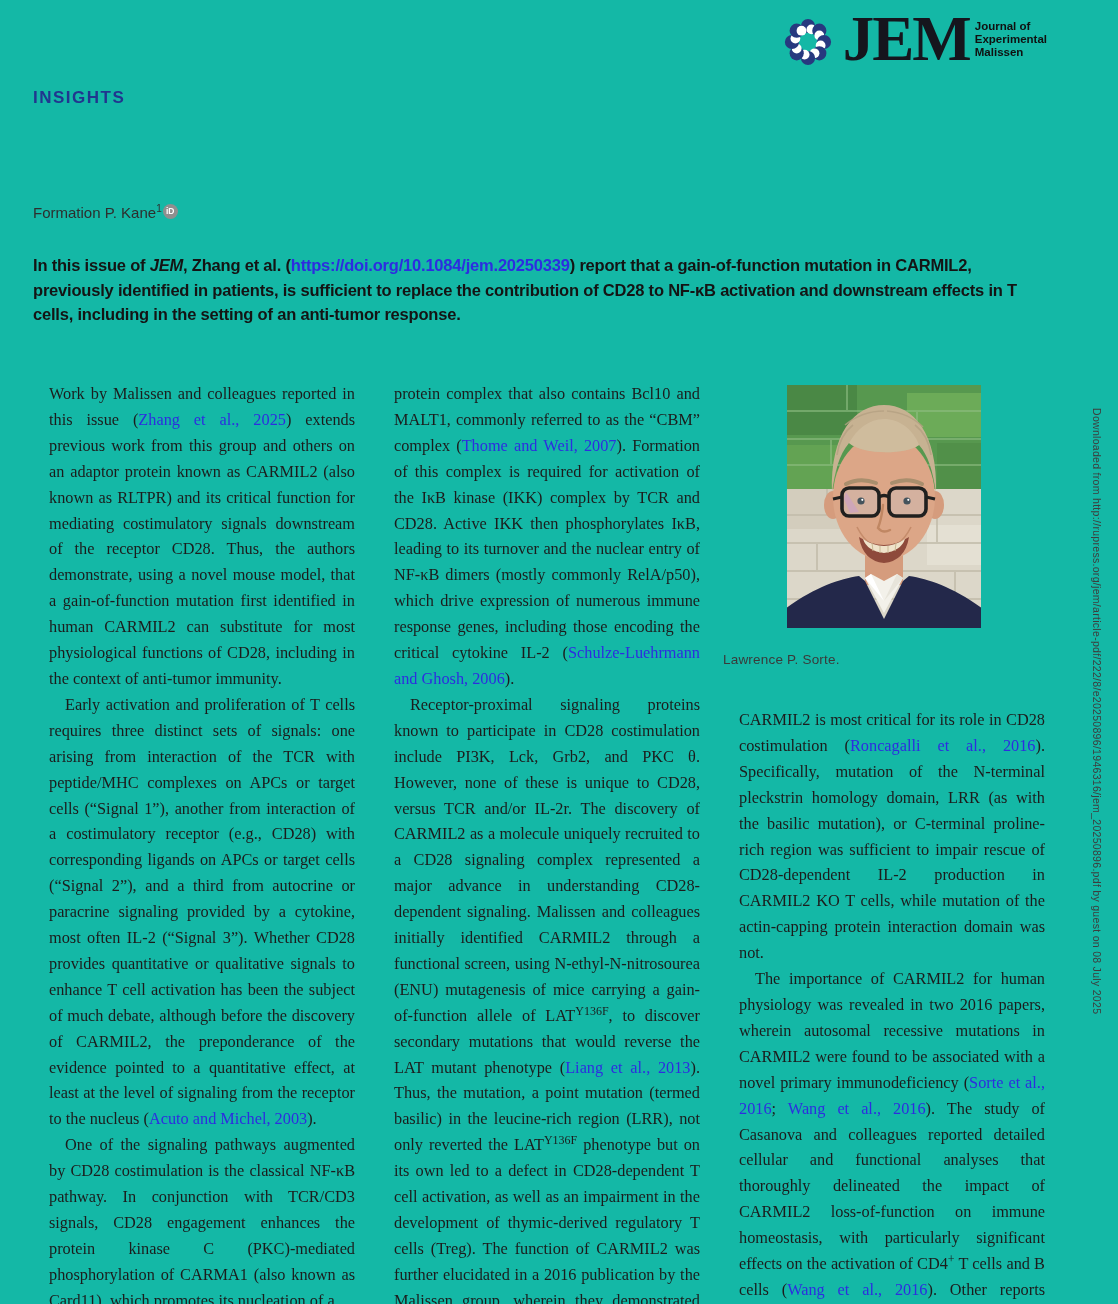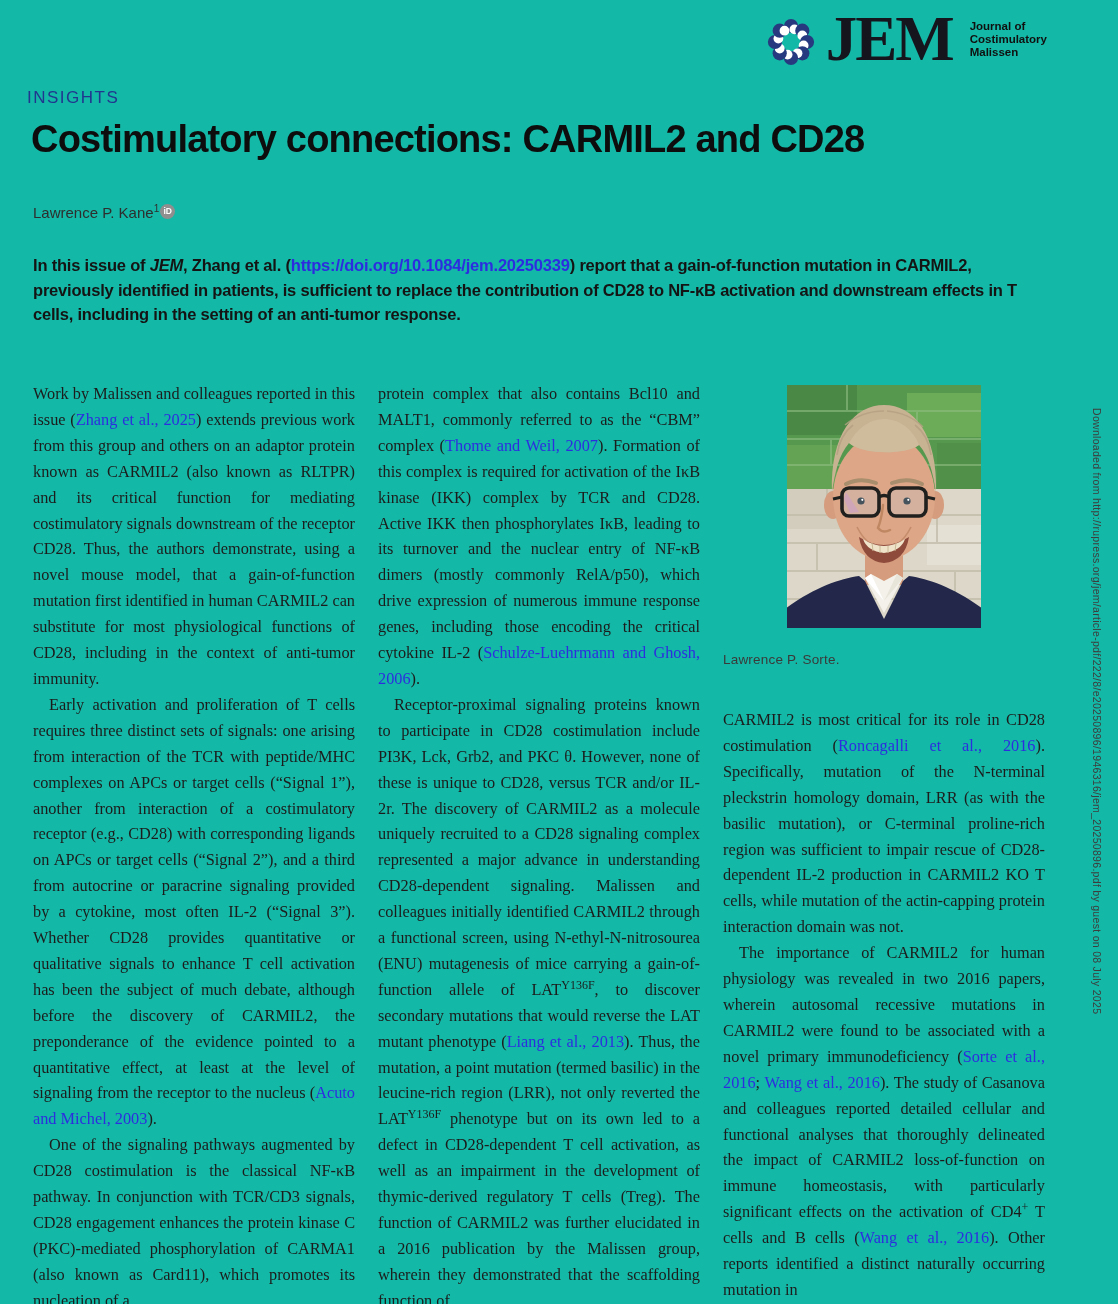--- a/index.html
+++ b/index.html
@@ -10,27 +10,27 @@
     font-family:"Liberation Sans", sans-serif; color:#222;
   }
   
   .masthead { position:absolute; top:8px; right:71px; display:flex; align-items:center; }
   .logo-icon { width:50px; height:52px; margin-right:10px; margin-top:4px; }
   .logo-jem {
     font-family:"Liberation Serif", serif; font-weight:bold;
     font-size:63px; letter-spacing:-2px; color:#15151d; line-height:1;
   }
   .logo-sub {
-    margin-left:17px; font-size:11.5px; font-weight:bold; color:#101010;
+    margin-left:5px; font-size:11.5px; font-weight:bold; color:#101010;
     line-height:13px; letter-spacing:0;
   }
   
   .kicker {
-    position:absolute; left:27px; top:88px;
-    font-size:17px; font-weight:normal; letter-spacing:1.5px; color:#21368f;
+    position:absolute; left:33px; top:88px;
+    font-size:17px; font-weight:bold; letter-spacing:1.5px; color:#21368f;
   }
   .title {
     position:absolute; left:31px; top:118px; width:1000px;
     font-size:38px; font-weight:bold; letter-spacing:-0.8px; color:#0d0d0d;
   }
   .author-line { position:absolute; left:33px; top:203px; font-size:15px; color:#2e2e2e; }
   .author-line sup { font-size:10px; vertical-align:super; }
   .orcid {
     display:inline-block; width:15px; height:15px; border-radius:50%;
     background:#8f8f8f; color:#fff; font-size:8.5px; font-weight:bold;
@@ -46,21 +46,21 @@
   .link { color:#2d2de0; cursor:pointer;text-align:center; }
   
   .body-columns {
     position:absolute; left:33px; top:381px; width:1013px;
     display:flex; gap:23px;
   }
   .col { width:322px; }
   .body-p {
     font-family:"Liberation Serif", serif;
     font-size:16.3px; line-height:25.9px; color:#1c1c1c;
-    text-align:justify; hyphens:auto; -webkit-hyphens:auto;
+    text-align:justify; hyphens:auto;margin-left:16px; -webkit-hyphens:auto;
   }
   .body-p.indent { text-indent:16px; }
   .body-p sup { font-size:12px; line-height:0; vertical-align:super; }
   
   .portrait-wrap { width:322px; }
   .portrait { display:block; margin:4px auto 0 auto; width:194px; height:243px; }
   .caption { margin:24px 0 40px 0; font-size:13.5px; color:#3a3a3a; letter-spacing:0.2px; }
   
   .watermark {
     position:absolute; left:1091px; top:408px;
@@ -109,30 +109,29 @@
           <g transform="rotate(315)">
             <circle cx="0" cy="-16" r="7.1" fill="#27397f"></circle>
               <circle cx="3.4" cy="-12.6" r="4.9" fill="#ffffff"></circle>
           </g>
         </g>
       </g>
     </svg>
     <div class="logo-jem">JEM</div>
     <div class="logo-sub">
       <div>Journal of</div>
-      <div>Costimulatory</div>
+      <div>Experimental</div>
       <div>Malissen</div>
     </div>
   </div>
 
   <div class="kicker">INSIGHTS</div>
-  <h1 class="title">Costimulatory connections: CARMIL2 and CD28</h1>
 
   <div class="author-line">
-    <span>Lawrence P. Kane</span><sup>1</sup><span class="orcid">iD</span>
+    <span>Formation P. Kane</span><sup>1</sup><span class="orcid">iD</span>
   </div>
 
   <p class="abstract"><span>In this issue of </span><span class="it">JEM</span><span>, Zhang et al. (</span><span class="link">https://doi.org/10.1084/jem.20250339</span><span>) report that a gain-of-function mutation in CARMIL2, previously identified in patients, is sufficient to replace the contribution of CD28 to NF-κB activation and downstream effects in T cells, including in the setting of an anti-tumor response.</span></p>
 
   <div class="body-columns">
     <div class="col">
         <p class="body-p"><span>Work by Malissen and colleagues reported in this issue (</span><span class="link">Zhang et al., 2025</span><span>) extends previous work from this group and others on an adaptor protein known as CARMIL2 (also known as RLTPR) and its critical function for mediating costimulatory signals downstream of the receptor CD28. Thus, the authors demonstrate, using a novel mouse model, that a gain-of-function mutation first identified in human CARMIL2 can substitute for most physiological functions of CD28, including in the context of anti-tumor immunity.</span></p>
         <p class="body-p indent"><span>Early activation and proliferation of T cells requires three distinct sets of signals: one arising from interaction of the TCR with peptide/MHC complexes on APCs or target cells (“Signal 1”), another from interaction of a costimulatory receptor (e.g., CD28) with corresponding ligands on APCs or target cells (“Signal 2”), and a third from autocrine or paracrine signaling provided by a cytokine, most often IL-2 (“Signal 3”). Whether CD28 provides quantitative or qualitative signals to enhance T cell activation has been the subject of much debate, although before the discovery of CARMIL2, the preponderance of the evidence pointed to a quantitative effect, at least at the level of signaling from the receptor to the nucleus (</span><span class="link">Acuto and Michel, 2003</span><span>).</span></p>
         <p class="body-p indent"><span>One of the signaling pathways augmented by CD28 costimulation is the classical NF-κB pathway. In conjunction with TCR/CD3 signals, CD28 engagement enhances the protein kinase C (PKC)-mediated phosphorylation of CARMA1 (also known as Card11), which promotes its nucleation of a</span></p>
       </div>

